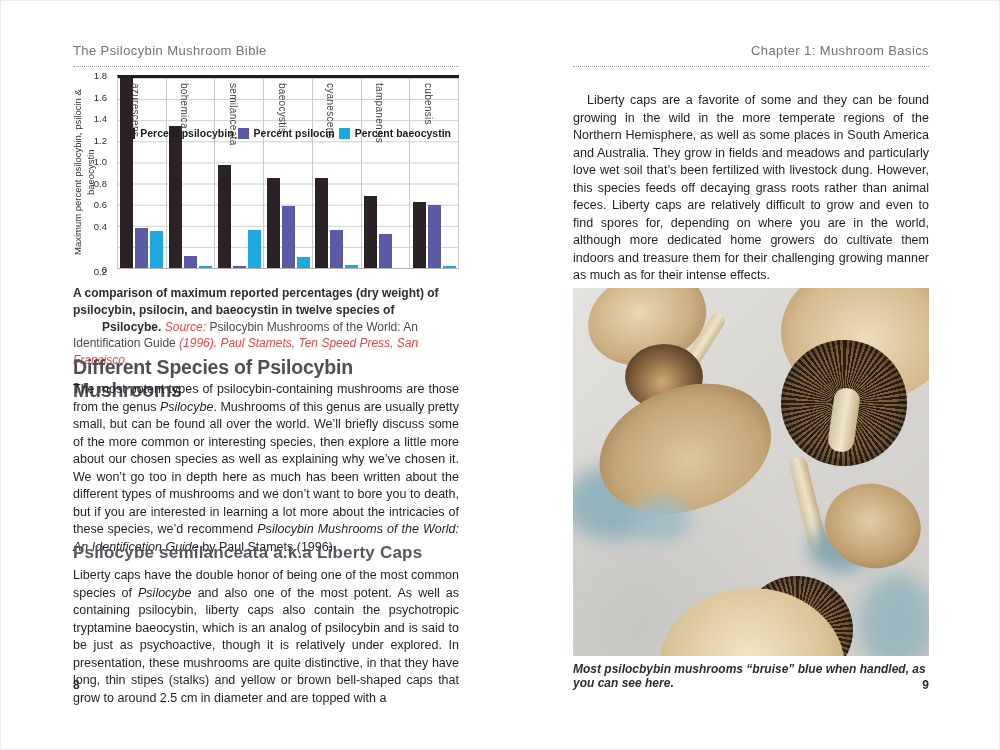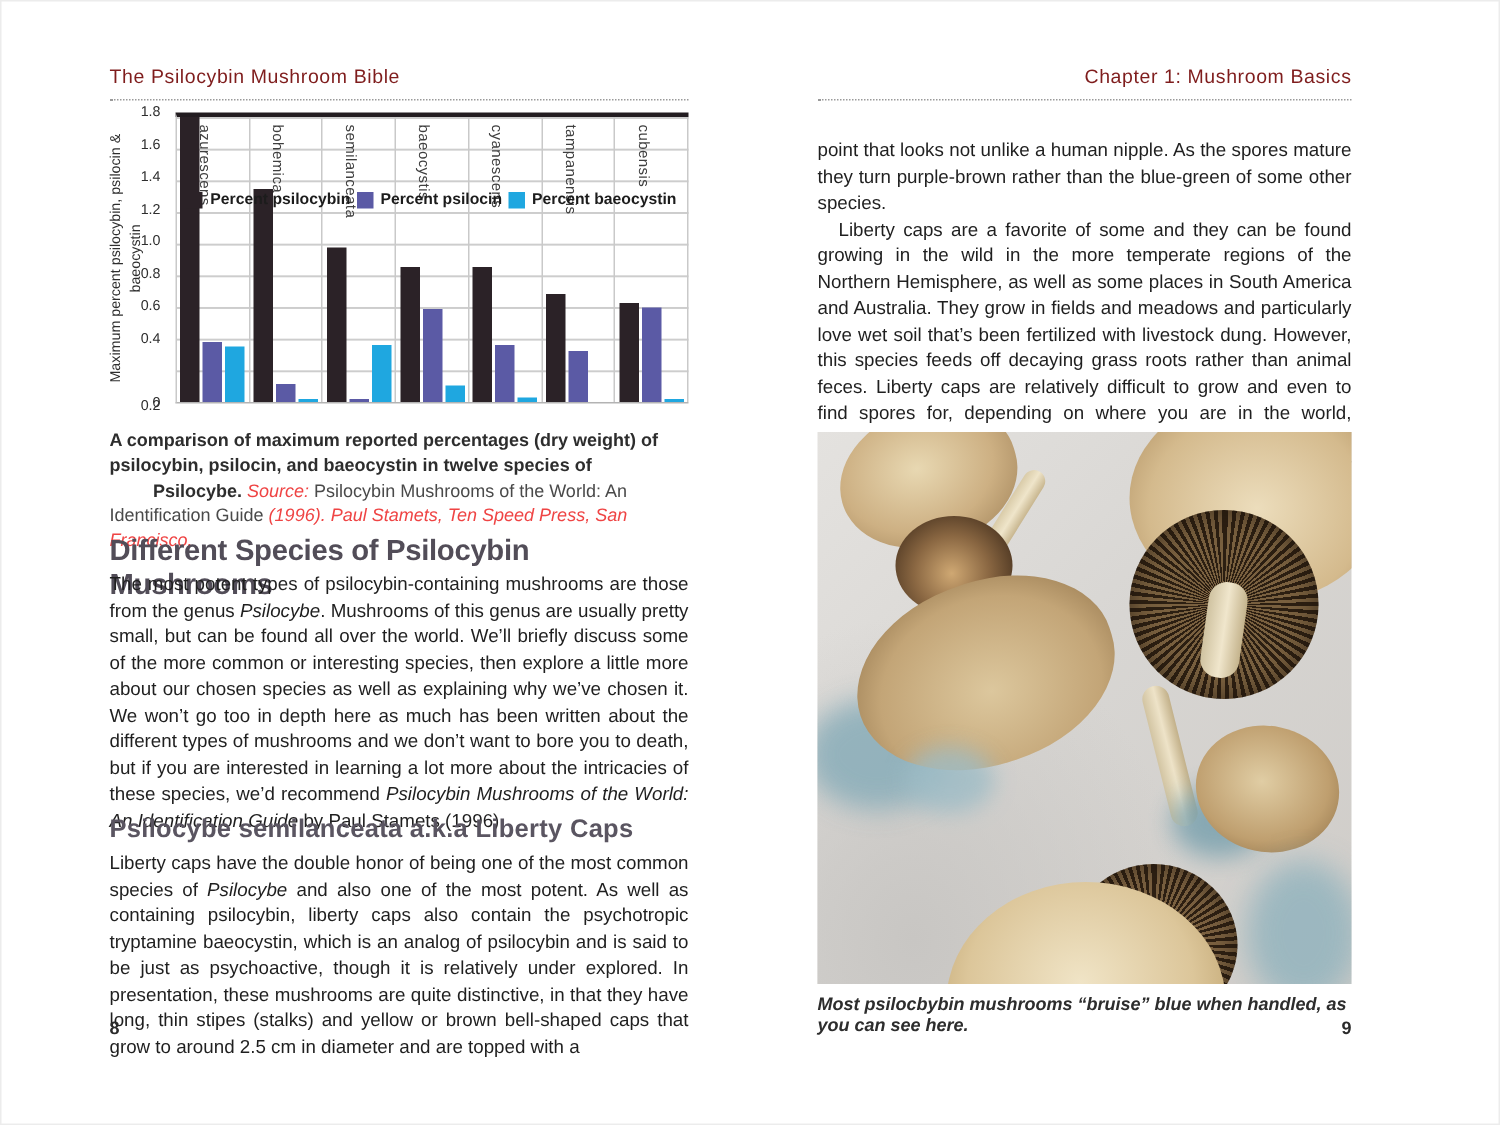--- a/index.html
+++ b/index.html
@@ -2,23 +2,23 @@
 <html><head>
 <meta charset="utf-8">
 <style>
   html,body{margin:0;padding:0;background:#fff;}
   *{box-sizing:border-box;}
   body{font-family:"Liberation Sans",sans-serif;color:#1e1e1e;}
   .spread{position:relative;width:1000px;height:750px;background:#ffffff;overflow:hidden;border:1px solid #ececec;}
 
   
   .page-left{position:absolute;left:72px;top:0;width:386px;height:750px;}
-  .page-right{position:absolute;left:544px;top:0;width:356px;height:600px;}
-
-  .running-head{position:absolute;top:42px;left:0;right:0;font-size:13px;letter-spacing:.4px;color:#7f1d1d;padding-bottom:8px;border-bottom:1px dotted #9a9a9a;}
+  .page-right{position:absolute;left:572px;top:0;width:356px;height:600px;}
+
+  .running-head{position:absolute;top:42px;left:0;right:0;font-size:13px;letter-spacing:.4px;color:#737373;padding-bottom:8px;border-bottom:1px dotted #9a9a9a;}
   .running-head.rh-right{text-align:right;}
 
   .body-text{font-size:12.5px;line-height:17.5px;text-align:justify;color:#1f1f1f;}
   .it{font-style:italic;}
   .indent{text-indent:14px;}
 
   
   .chart{position:absolute;left:0;top:74px;width:386px;height:194px;}
   .y-title{position:absolute;left:-2px;top:0;bottom:0;width:13px;writing-mode:vertical-rl;transform:rotate(180deg);font-size:9.5px;color:#2e2e2e;text-align:center;line-height:13px;}
   .ticks{position:absolute;left:13px;top:0;bottom:0;width:26px;}
@@ -204,21 +204,20 @@
     </div>
 
     <div class="pagenum pn-left">8</div>
   </div>
 
   <div class="page-right">
 
     <div class="running-head rh-right">Chapter 1: Mushroom Basics</div>
 
     <div class="r-text">
-      <div class="body-text">point that looks not unlike a human nipple. As the spores mature they turn purple-brown rather than the blue-green of some other species.</div>
       <div class="body-text indent">Liberty caps are a favorite of some and they can be found growing in the wild in the more temperate regions of the Northern Hemisphere, as well as some places in South America and Australia. They grow in fields and meadows and particularly love wet soil that’s been fertilized with livestock dung. However, this species feeds off decaying grass roots rather than animal feces. Liberty caps are relatively difficult to grow and even to find spores for, depending on where you are in the world, although more dedicated home growers do cultivate them indoors and treasure them for their challenging growing manner as much as for their intense effects.</div>
     </div>
 
     <div class="photo">
       <div class="m-cap-tl sh-cap"></div>
       <div class="m-stipe1"></div>
       <div class="m-cap-dk"></div>
       <div class="m-cap-tr"></div>
       <div class="m-blue1"></div>
       <div class="m-cap-mid sh-cap"></div>

